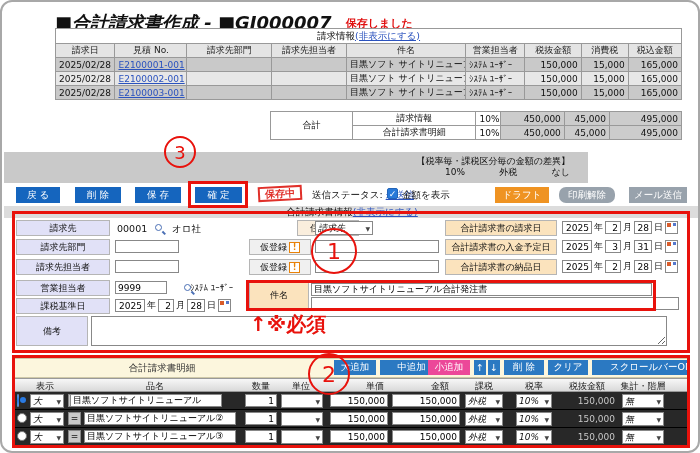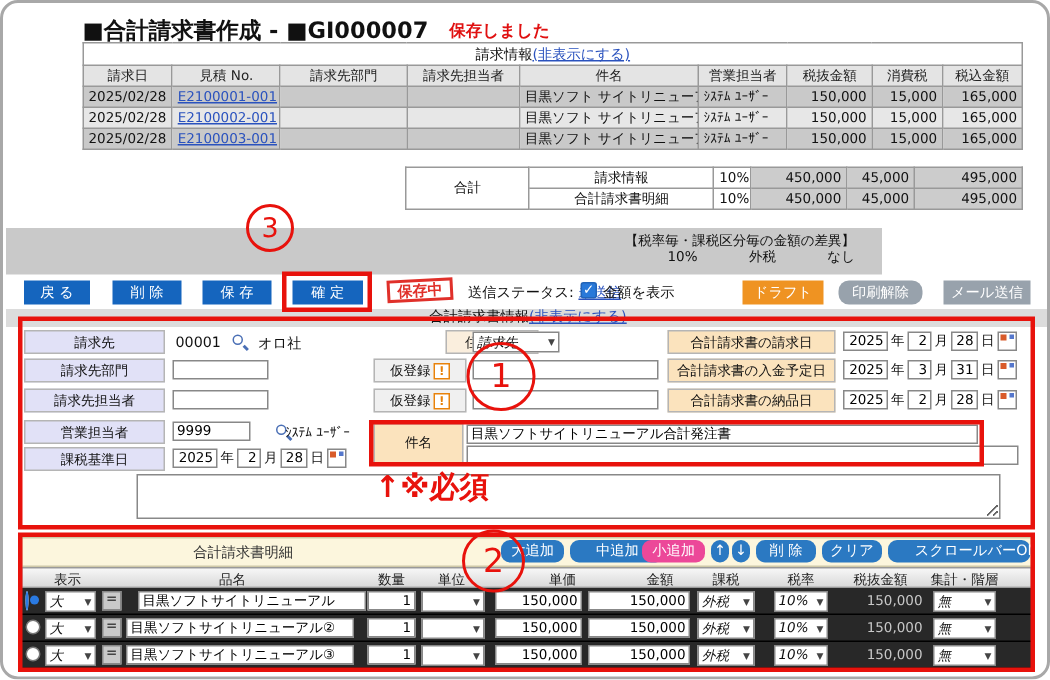--- a/index.html
+++ b/index.html
@@ -2,21 +2,21 @@
 <html><head>
 <meta charset="utf-8">
 <style>
   html,body{margin:0;padding:0;background:#fff;}
   #page{position:relative;width:700px;height:453px;box-sizing:border-box;
         border:2px solid #a8a8a8;border-radius:12px;overflow:hidden;background:#fff;
         font-family:"DejaVu Sans","Liberation Sans",sans-serif;font-size:10px;color:#111;}
   .abs{position:absolute;box-sizing:border-box;}
 
   
-  .page-title{font-size:15px;font-weight:bold;white-space:nowrap;}
+  .page-title{font-size:18px;font-weight:bold;white-space:nowrap;font-style:italic;}
   .flash{color:#e01010;font-size:11px;font-weight:bold;margin-left:14px;}
 
   
   table.grid{border-collapse:collapse;table-layout:fixed;font-size:9px;}
   table.grid td,table.grid th{border:1px solid #999;padding:0 3px;overflow:hidden;
         white-space:nowrap;font-weight:normal;height:12px;}
   .t-info{width:627px;border:1px solid #777;}
   .t-info .sechd td{background:#fff;text-align:center;height:14px;font-size:9.5px;}
   .t-info th{background:#e4e4e4;text-align:center;height:15px;color:#222;}
   .t-info tr.r-a td{background:#c9c9c9;}
@@ -30,21 +30,21 @@
   .link{color:#2a52be;text-decoration:underline;cursor:pointer;}
 
   
   .band{background:#c9c9c9;}
   .band .note{position:absolute;right:18px;top:4px;text-align:right;font-size:9px;line-height:11px;}
   .band .vals{display:flex;justify-content:space-between;width:125px;margin-left:auto;}
 
   
   .btn{display:flex;align-items:center;justify-content:center;background:#1565be;color:#fff;
        font-size:9.5px;cursor:pointer;white-space:nowrap;}
-  .btn.det{background:#2b79c2;border-radius:6px;}
+  .btn.det{background:#2b79c2;}
   .btn.orange{background:#ef9322;}
   .btn.grayb{background:#98a2ac;}
   .btn.dis{background:#ec4899;}
   .stamp{display:flex;align-items:center;justify-content:center;color:#e0302a;border:2px solid #e0302a;
        font-weight:bold;font-size:10px;background:#fff;transform:rotate(-3deg);}
   .cb{width:11px;height:11px;background:#2979d9;border:1px solid #2264b8;border-radius:2px;
       color:#fff;font-size:9px;line-height:11px;text-align:center;}
   .cb::after{content:"✓";}
 
   
@@ -253,20 +253,21 @@
   <span class="datebit abs" style="left:113px;top:297px;">
     <input class="txt rt" style="width: 30px;" value="2025">
       <span>年</span>
     <input class="txt rt" style="width: 16px;" value="2">
       <span>月</span>
     <input class="txt rt" style="width: 18px;" value="28">
       <span>日</span>
     <span class="cal"></span>
   </span>
 
+  <div class="lbl lav abs" style="left:14px;top:314px;width:72px;height:30px;">備考</div>
   <textarea class="ta abs" style="left: 89px; top: 314px; width: 576px; height: 30px;"></textarea>
 
   
   <div class="lbl peach2 abs" style="left:247px;top:218px;width:62px;height:16px;margin-left:48px;">住所表示</div>
   <span class="sel abs" style="left:313px;top:219px;width:58px;">
       <i>請求先</i>
       <span class="ar"></span>
     </span>
 
   <div class="lbl grayl abs" style="left:247px;top:237px;width:62px;height:16px;">
@@ -347,21 +348,21 @@
   </div>
 
   
   <div class="drow abs" style="left:12px;top:390px;width:674px;height:18px;">
     <span class="radio on abs" style="left:3px;top:3px;"></span>
     <span class="sel abs" style="left:16px;top:2px;width:34px;">
         <i>大</i>
         <span class="ar"></span>
       </span>
     <span class="handle abs" style="left:54px;top:2px;width:13px;height:13px;"></span>
-    <input class="txt abs" style="left: 78px; top: 2px; width: 152px;" value="目黒ソフトサイトリニューアル">
+    <input class="txt abs" style="left: 56px; top: 2px; width: 152px;" value="目黒ソフトサイトリニューアル">
     <input class="txt rt abs" style="left: 231px; top: 2px; width: 32px;" value="1">
     <span class="sel abs" style="left:267px;top:2px;width:42px;">
         <i></i>
         <span class="ar"></span>
       </span>
     <input class="txt rt abs" style="left: 316px; top: 2px; width: 58px;" value="150,000">
     <input class="txt rt abs" style="left: 378px; top: 2px; width: 68px;" value="150,000">
     <span class="sel abs" style="left:451px;top:2px;width:38px;">
         <i>外税</i>
         <span class="ar"></span>

